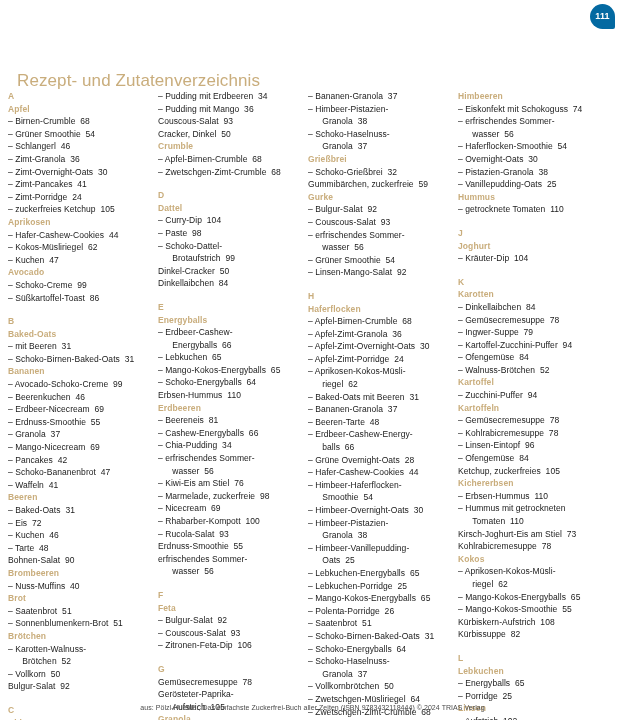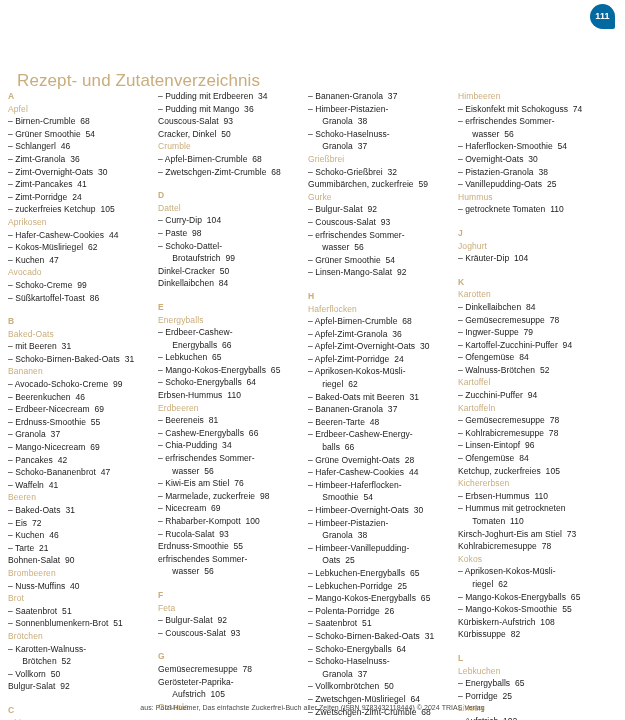--- a/index.html
+++ b/index.html
@@ -73,21 +73,21 @@
     color: #c9ad7c;
     line-height: 12.6px;
     font-weight: bold;
     letter-spacing: 0.1px;
   }
 
   .group {
     font-size: 8.5px;
     color: #c9ad7c;
     line-height: 12.6px;
-    font-weight: normal;
+    font-weight: bold;
     letter-spacing: 0.1px;
   }
 
   .entry {
     font-size: 8.5px;
     color: #1a1a1a;
     line-height: 12.6px;
     letter-spacing: 0.05px;
     white-space: pre-wrap;
   }
@@ -151,21 +151,21 @@
       <div class="entry sub">– Erdnuss-Smoothie  55</div>
       <div class="entry sub">– Granola  37</div>
       <div class="entry sub">– Mango-Nicecream  69</div>
       <div class="entry sub">– Pancakes  42</div>
       <div class="entry sub">– Schoko-Bananenbrot  47</div>
       <div class="entry sub">– Waffeln  41</div>
       <div class="group">Beeren</div>
       <div class="entry sub">– Baked-Oats  31</div>
       <div class="entry sub">– Eis  72</div>
       <div class="entry sub">– Kuchen  46</div>
-      <div class="entry sub">– Tarte  21</div>
+      <div class="entry sub">– Tarte  48</div>
       <div class="entry plainwrap">Bohnen-Salat  90</div>
       <div class="group">Brombeeren</div>
       <div class="entry sub">– Nuss-Muffins  40</div>
       <div class="group">Brot</div>
       <div class="entry sub">– Saatenbrot  51</div>
       <div class="entry sub">– Sonnenblumenkern-Brot  51</div>
       <div class="group">Brötchen</div>
       <div class="entry sub">– Karotten-Walnuss-
    Brötchen  52</div>
       <div class="entry sub">– Vollkorn  50</div>
@@ -212,20 +212,21 @@
       <div class="entry sub">– Rhabarber-Kompott  100</div>
       <div class="entry sub">– Rucola-Salat  93</div>
       <div class="entry plainwrap">Erdnuss-Smoothie  55</div>
       <div class="entry plainwrap">erfrischendes Sommer-
    wasser  56</div>
       <div class="gap"></div>
       <div class="letter">F</div>
       <div class="group">Feta</div>
       <div class="entry sub">– Bulgur-Salat  92</div>
       <div class="entry sub">– Couscous-Salat  93</div>
+      <div class="entry sub">– Zitronen-Feta-Dip  106</div>
       <div class="gap"></div>
       <div class="letter">G</div>
       <div class="entry plainwrap">Gemüsecremesuppe  78</div>
       <div class="entry plainwrap">Gerösteter-Paprika-
    Aufstrich  105</div>
       <div class="group">Granola</div>
     </div>
   <div class="col col-3">
       <div class="entry sub">– Bananen-Granola  37</div>
       <div class="entry sub">– Himbeer-Pistazien-

